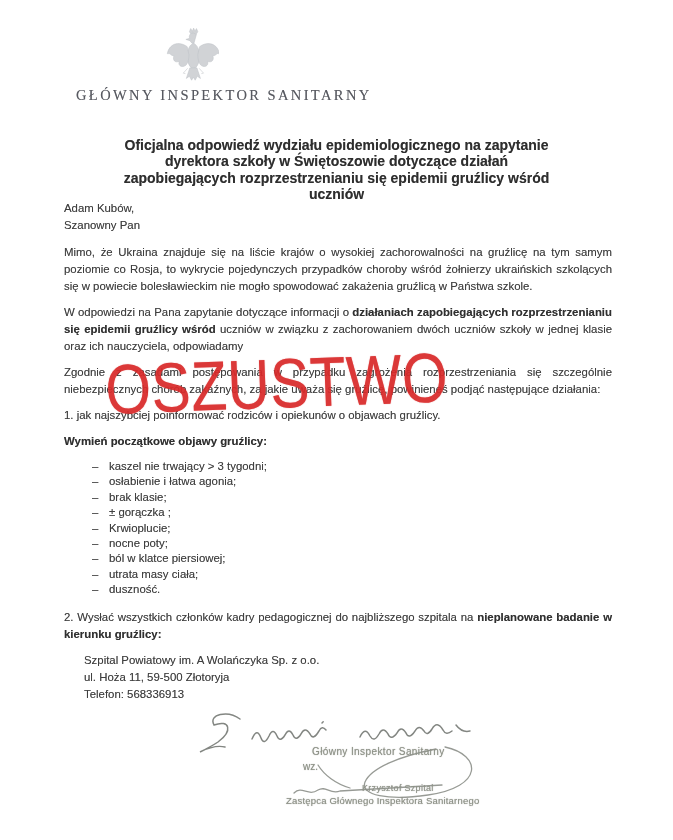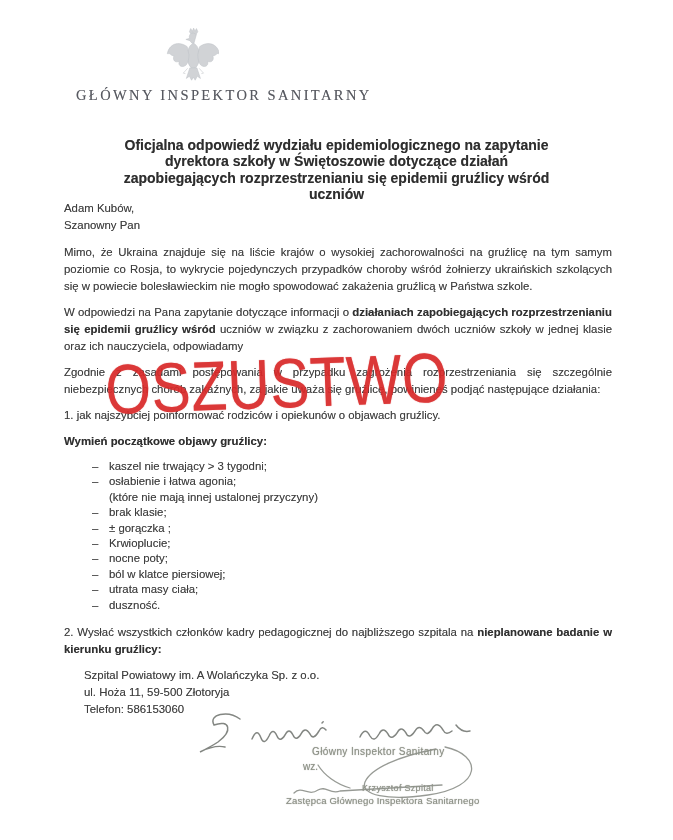--- a/index.html
+++ b/index.html
@@ -103,24 +103,20 @@
     <div class="symptoms">
         <div class="sym-row">
           <span class="sym-dash">–</span>
           <span class="sym-text">kaszel nie trwający &gt; 3 tygodni;</span>
         </div>
         <div class="sym-row">
           <span class="sym-dash">–</span>
           <span class="sym-text">osłabienie i łatwa agonia;</span>
         </div>
         <div class="sym-row">
-          <span class="sym-dash"></span>
-          <span class="sym-text">(które nie mają innej ustalonej przyczyny)</span>
-        </div>
-        <div class="sym-row">
           <span class="sym-dash">–</span>
           <span class="sym-text">brak klasie;</span>
         </div>
         <div class="sym-row">
           <span class="sym-dash">–</span>
           <span class="sym-text">± gorączka ;</span>
         </div>
         <div class="sym-row">
           <span class="sym-dash">–</span>
           <span class="sym-text">Krwioplucie;</span>
@@ -141,21 +137,21 @@
           <span class="sym-dash">–</span>
           <span class="sym-text">duszność.</span>
         </div>
       </div>
 
     <p><span>2. Wysłać wszystkich członków kadry pedagogicznej do najbliższego szpitala na </span><span class="bold">nieplanowane badanie w kierunku gruźlicy:</span></p>
 
     <div class="hospital">
       <div>Szpital Powiatowy im. A Wolańczyka Sp. z o.o.</div>
       <div>ul. Hoża 11, 59-500 Złotoryja</div>
-      <div>Telefon: 586153060</div>
+      <div>Telefon: 568336913</div>
     </div>
 
   </div>
 
   <div class="watermark" style="color: rgb(217, 42, 42);">OSZUSTWO</div>
 
   <svg class="sig-svg" viewBox="0 0 310 125">
     <g fill="none" stroke="#6e726d" stroke-width="1.5" stroke-linecap="round" opacity="0.85">
 
       <path d="M50,14 C38,5 18,9 24,20 C40,14 43,26 28,37 C22,41 14,45 10,47 C18,43 27,40 35,42"></path>

